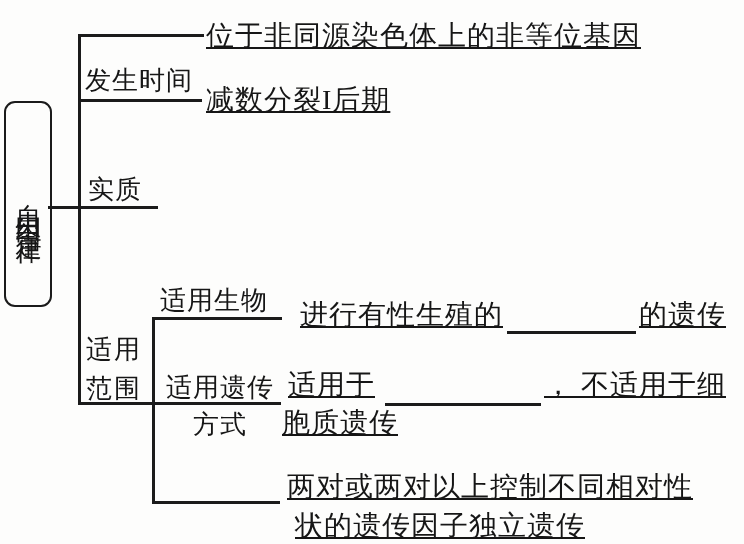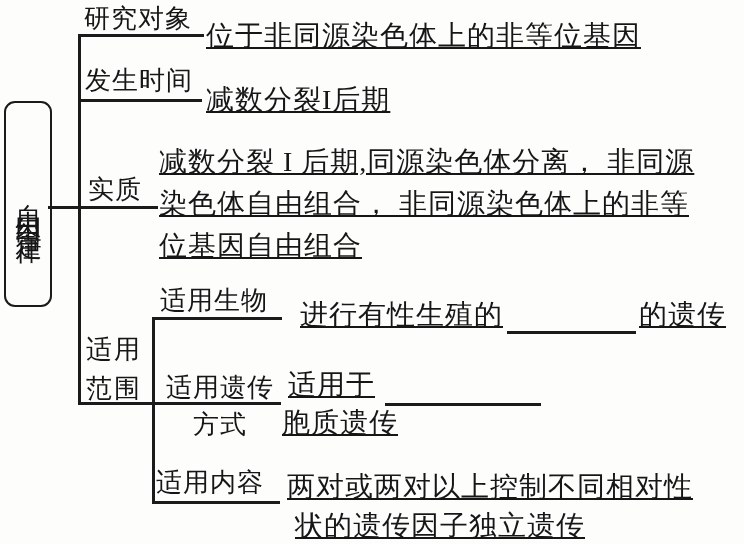--- a/index.html
+++ b/index.html
@@ -79,41 +79,35 @@
   <div class="ln" style="left:78px; top:34px; width:126px; height:2.5px;"></div>
   <div class="ln" style="left:78px; top:99px; width:124px; height:2.5px;"></div>
   <div class="ln" style="left:78px; top:402px; width:203px; height:2.5px;"></div>
   <div class="ln" style="left:152px; top:317px; width:2.5px; height:187px;"></div>
   <div class="ln" style="left:152px; top:317px; width:130px; height:2.5px;"></div>
   <div class="ln" style="left:152px; top:501px; width:128px; height:2.5px;"></div>
 
   <div class="ln" style="left:507px; top:331px; width:129px; height:2.5px;"></div>
   <div class="ln" style="left:385px; top:403px; width:156px; height:2.5px;"></div>
 
-  <div class="txt lbl" style="left:84px; top:5px;">研究对象</div>
   <div class="txt lbl" style="left:85px; top:67px;">发生时间</div>
   <div class="txt lbl" style="left:88px; top:176px;">实质</div>
   <div class="txt lbl scope-lbl" style="left:86px; top:330px;">适用范围</div>
   <div class="txt lbl mode-lbl" style="left:157px; top:369px;">适用遗传方式</div>
   <div class="txt lbl" style="left:160px; top:287px;">适用生物</div>
-  <div class="txt lbl" style="left:156px; top:469px;">适用内容</div>
 
   <div class="txt cnt" style="left:206px; top:20px;">位于非同源染色体上的非等位基因</div>
   <div class="txt cnt" style="left:206px; top:84px;">减数分裂I后期</div>
 
-  <div class="txt cnt multiline" style="left:159px; top:141px;">
-    <div>减数分裂 I 后期,同源染色体分离， 非同源</div>
-    <div>染色体自由组合， 非同源染色体上的非等</div>
-    <div>位基因自由组合</div>
-  </div>
 
   <div class="txt cnt" style="left:300px; top:299px;">进行有性生殖的</div>
   <div class="txt cnt" style="left:639px; top:299px;">的遗传</div>
 
   <div class="txt cnt" style="left:288px; top:369px;">适用于</div>
+  <div class="txt cnt" style="left:544px; top:369px;">， 不适用于细</div>
   <div class="txt cnt" style="left:282px; top:407px;">胞质遗传</div>
 
   <div class="txt cnt multiline2" style="left:287px; top:467px;">
     <div>两对或两对以上控制不同相对性</div>
     <div class="indent2">状的遗传因子独立遗传</div>
   </div>
 
 </div>
 
 </body></html>

